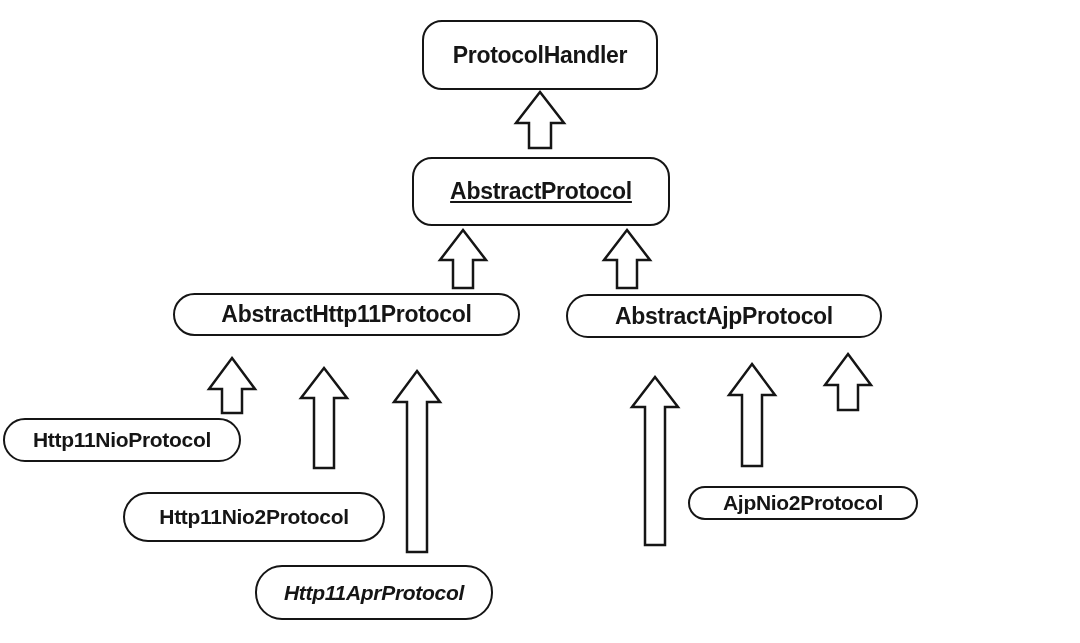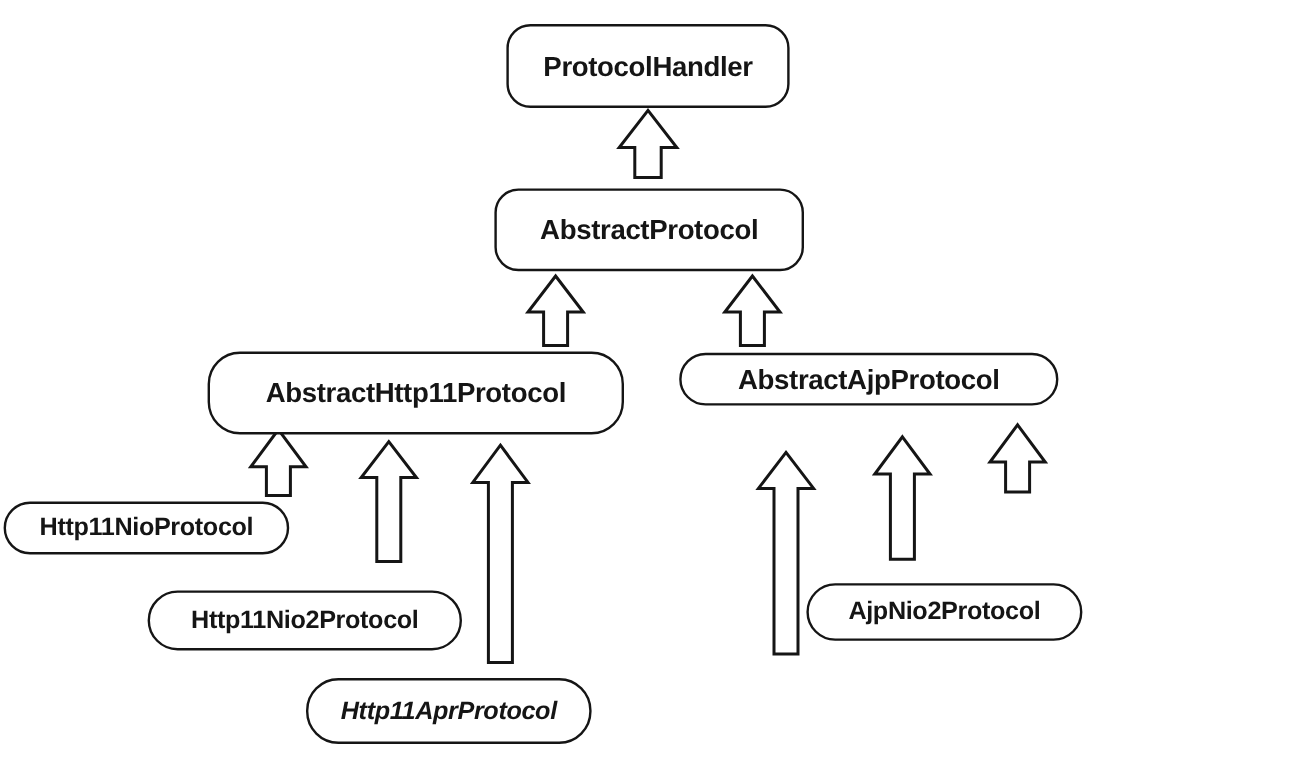--- a/index.html
+++ b/index.html
@@ -57,29 +57,29 @@
     <polygon points="232,358 255,389 242,389 242,413 222,413 222,389 209,389"></polygon>
     <polygon points="324,368 347,398 334,398 334,468 314,468 314,398 301,398"></polygon>
     <polygon points="417,371 440,402 427,402 427,552 407,552 407,402 394,402"></polygon>
     <polygon points="655,377 678,407 665,407 665,545 645,545 645,407 632,407"></polygon>
     <polygon points="752,364 775,395 762,395 762,466 742,466 742,395 729,395"></polygon>
     <polygon points="848,354 871,385 858,385 858,410 838,410 838,385 825,385"></polygon>
   </svg>
 
   <div class="node tier-big" style="left:422px; top:20px;  width:236px; height:70px; border-radius:20px;">ProtocolHandler</div>
 
-  <div class="node tier-big" style="left:412px; top:157px; width:258px; height:69px; border-radius:20px;">AbstractProtocol</div>
+  <div class="node tier-big" style="left:412px; top:157px; width:258px; height:69px; border-radius:20px;text-decoration:underline;">AbstractProtocol</div>
 
-  <div class="node tier-big" style="left:173px; top:293px; width:347px; height:69px; border-radius:27px;">AbstractHttp11Protocol</div>
+  <div class="node tier-big" style="left:173px; top:293px; width:347px; height:43px; border-radius:27px;">AbstractHttp11Protocol</div>
 
   <div class="node tier-big" style="left:566px; top:294px; width:316px; height:44px; border-radius:27px;">AbstractAjpProtocol</div>
 
   <div class="node tier-small" style="left:3px;   top:418px; width:238px; height:44px; border-radius:22px;">Http11NioProtocol</div>
 
   <div class="node tier-small" style="left:123px; top:492px; width:262px; height:50px; border-radius:25px;">Http11Nio2Protocol</div>
 
   <div class="node tier-small" style="left:255px; top:565px; width:238px; height:55px; border-radius:27px;font-style:italic;">Http11AprProtocol</div>
 
 
-  <div class="node tier-small" style="left:672px; top:486px; width:230px; height:48px; border-radius:24px;">AjpNio2Protocol</div>
+  <div class="node tier-small" style="left:688px; top:486px; width:230px; height:34px; border-radius:24px;">AjpNio2Protocol</div>
 
 
 </div>
 
 </body></html>

